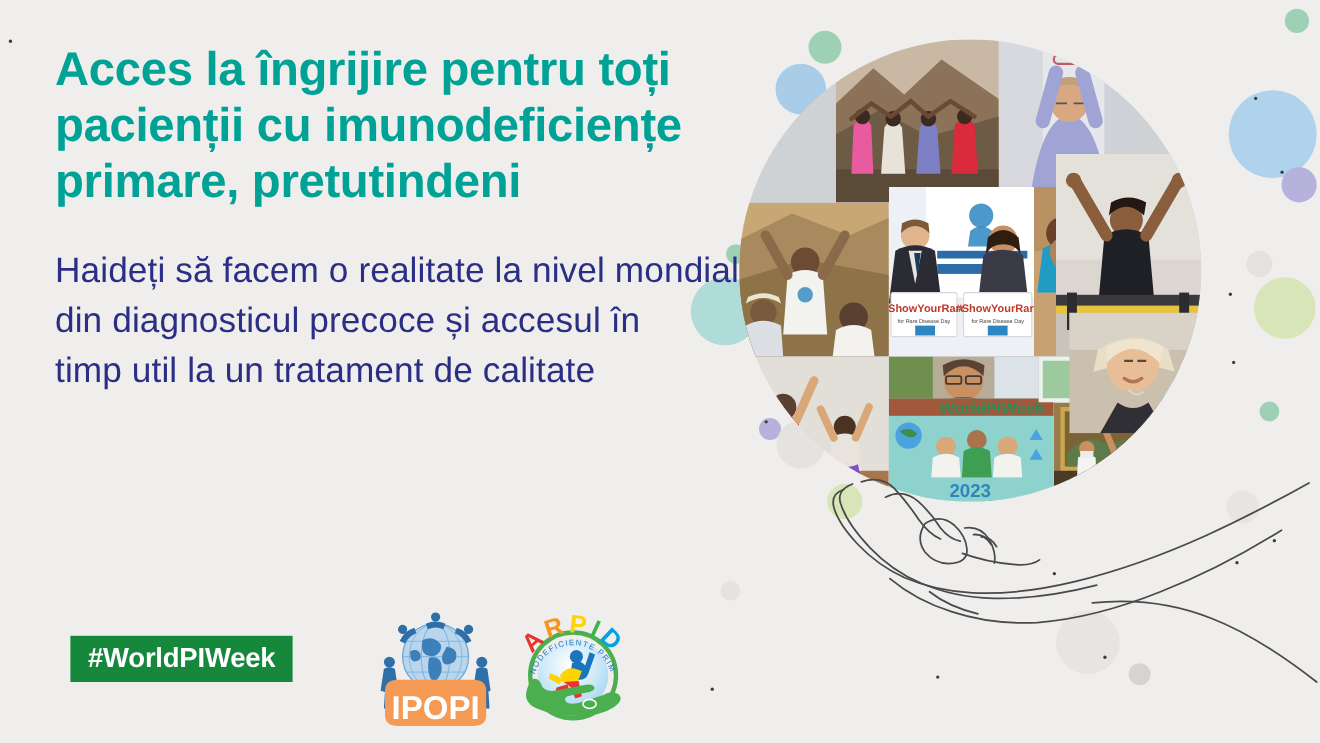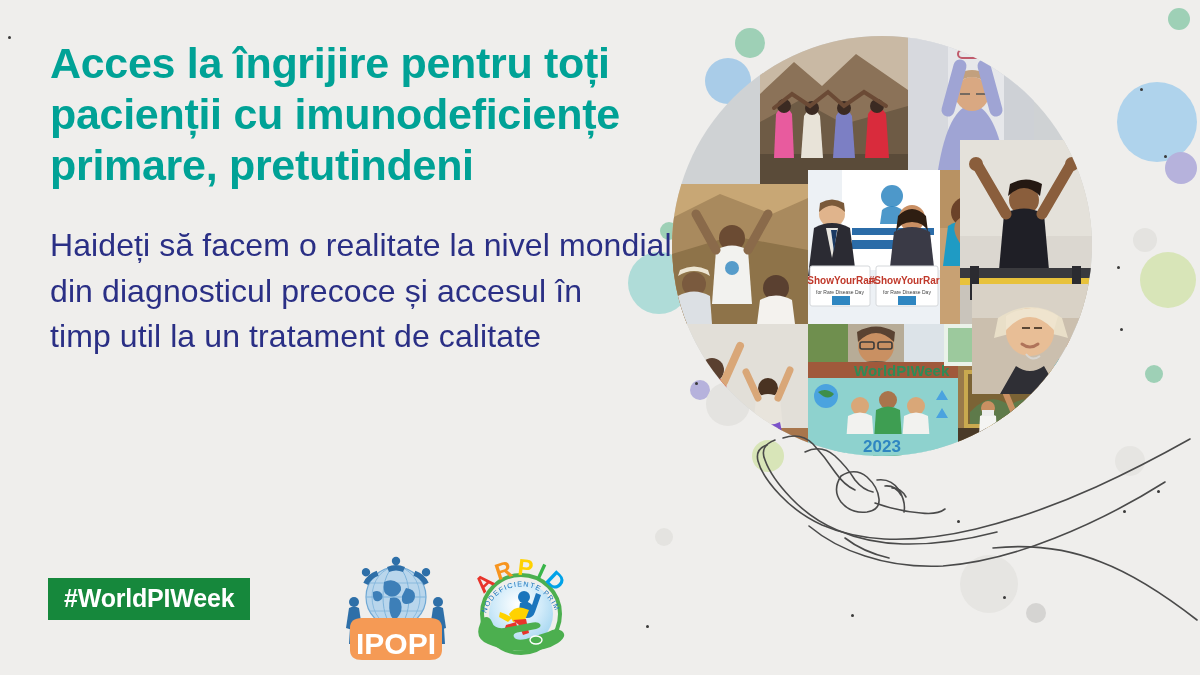--- a/index.html
+++ b/index.html
@@ -42,21 +42,21 @@
     font-size:32px;
     line-height:1.42;
     font-weight:400;
     white-space:pre-line;
     letter-spacing:0.1px;
   }
 
   
   #hashtag-badge {
     position:absolute;
-    left:48px; top:578px;
+    left:64px; top:578px;
     background:#16883C;
     color:#ffffff;
     font-size:25px;
     font-weight:bold;
     letter-spacing:-0.2px;
     padding:8px 16px 9px 16px;
     line-height:1;
   }
 
   

